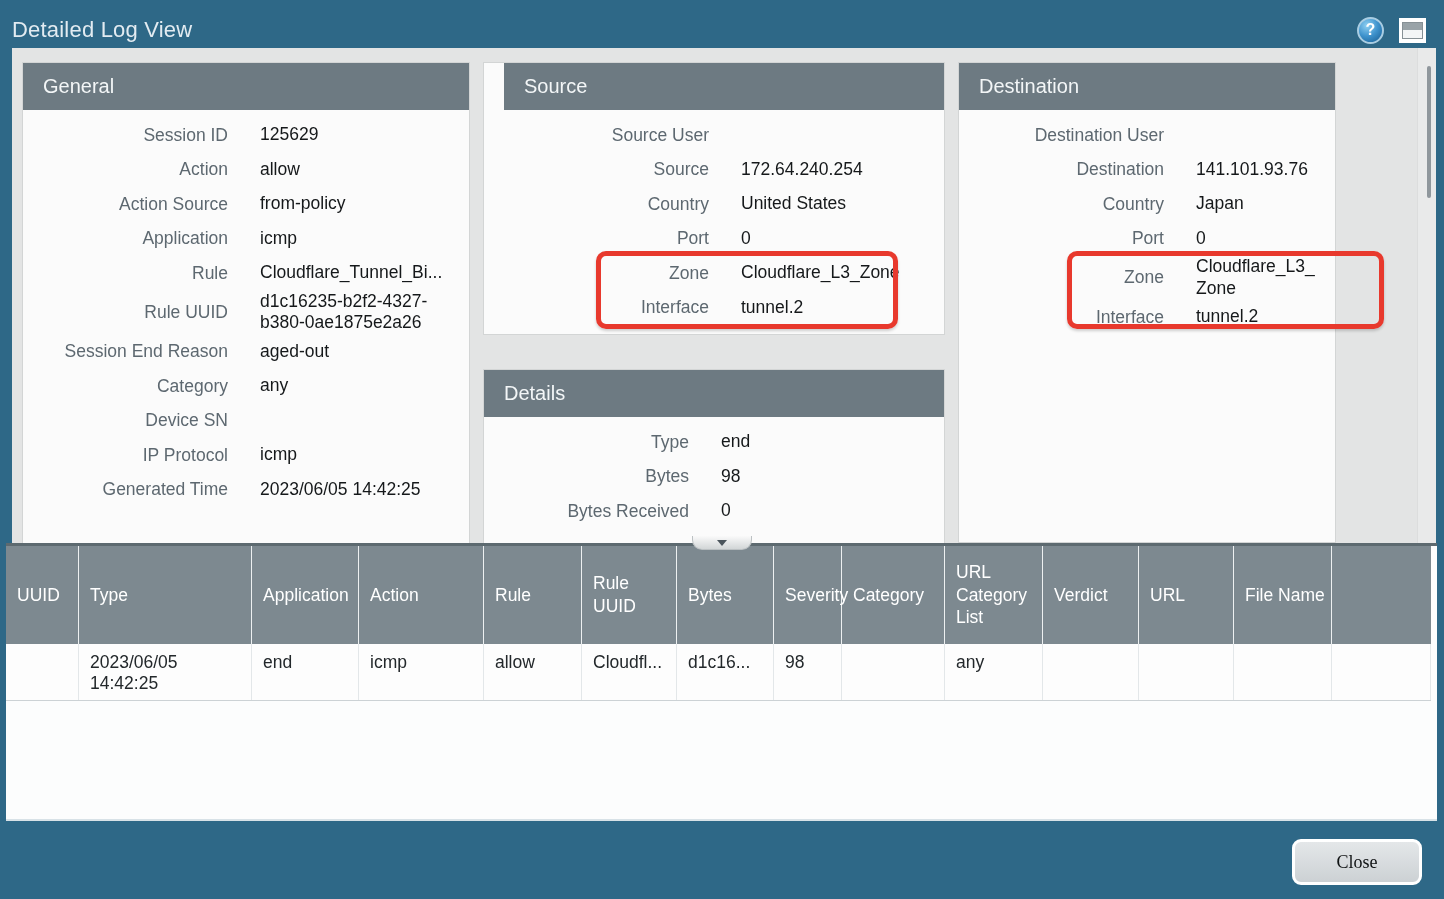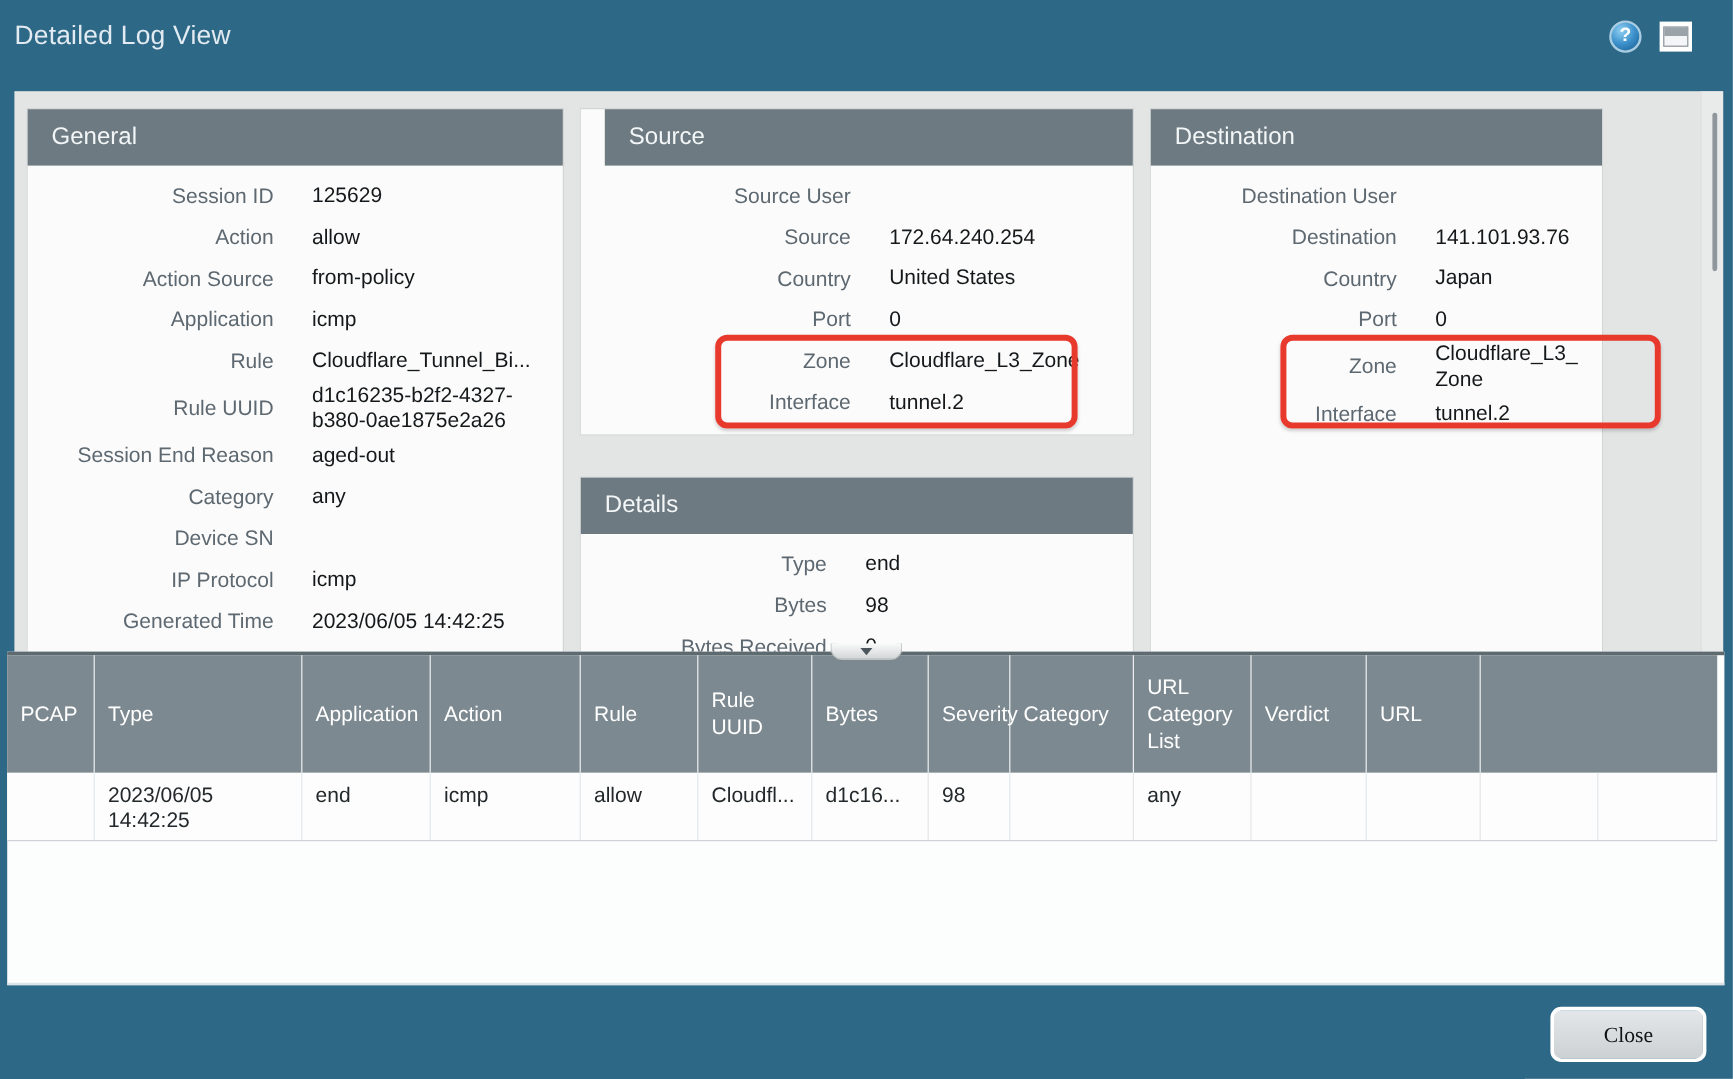--- a/index.html
+++ b/index.html
@@ -6,21 +6,21 @@
   html, body { width: 1444px; height: 899px; }
   body {
     position: relative;
     background: #2e6887;
     font-family: "Liberation Sans", sans-serif;
     overflow: hidden;
   }
 
   
   .titlebar {
-    position: absolute; top: 0; left: 0; right: 16px; height: 60px;
+    position: absolute; top: 0; left: 0; right: 0; height: 60px;
     display: flex; align-items: center; padding: 0 12px;
   }
   .title { color: #e2ebf1; font-size: 22px; letter-spacing: .2px; }
   .titlebar-icons { margin-left: auto; display: flex; align-items: center; gap: 15px; padding-right: 6px; }
   .help-icon {
     width: 27px; height: 27px; border-radius: 50%;
     background: radial-gradient(circle at 35% 28%, #8fd0f2 0%, #3f93cd 48%, #135health 100%);
     background: radial-gradient(circle at 35% 28%, #8fd0f2 0%, #3f93cd 48%, #155a8f 100%);
     border: 2px solid #a9cde2;
     color: #ffffff; font-size: 16px; font-weight: bold;
@@ -31,21 +31,21 @@
   .window-icon .win-inner {
     width: 100%; height: 100%;
     border: 1px solid #87919 6;
     border: 1px solid #879196;
     background: linear-gradient(#99a3a8 0 48%, #f3f5f6 48% 100%);
   }
 
   
   .upper {
     position: absolute; left: 12px; top: 48px; width: 1424px; height: 495px;
-    background: #e3e4e4; overflow: hidden; margin-top: 28px;
+    background: #e3e4e4; overflow: hidden;
   }
   .panel { position: absolute; background: #fbfbfb; border: 1px solid #d3d5d5; }
   .panel-header {
     height: 47px; background: #6d7a82; color: #f3f6f7; font-size: 20px;
     display: flex; align-items: center; padding: 0 20px;
   }
   .panel-body { padding-top: 8px; }
   .kv { display: grid; grid-template-columns: 205px 1fr; column-gap: 32px; align-items: center; min-height: 34.5px; }
   .k { text-align: right; color: #5d6870; font-size: 17.5px; }
   .v { color: #15181a; font-size: 17.5px; word-break: break-word; padding-right: 12px; line-height: 1.25; }
@@ -261,21 +261,21 @@
   </div>
 </div>
 
 <div class="collapse-handle">
   <span class="tri-down"></span>
 </div>
 
 <div class="table-section">
   <div class="grid-header">
     <div class="th">
-        <span>PCAP</span>
+        <span>UUID</span>
       </div>
     <div class="th">
         <span>Type</span>
       </div>
     <div class="th">
         <span>Application</span>
       </div>
     <div class="th">
         <span>Action</span>
       </div>
@@ -295,20 +295,23 @@
         <span>Category</span>
       </div>
     <div class="th">
         <span>URL Category List</span>
       </div>
     <div class="th">
         <span>Verdict</span>
       </div>
     <div class="th">
         <span>URL</span>
+      </div>
+    <div class="th">
+        <span>File Name</span>
       </div>
   </div>
   <div class="grid-row">
     <div class="td"></div>
     <div class="td">2023/06/05 14:42:25</div>
     <div class="td">end</div>
     <div class="td">icmp</div>
     <div class="td">allow</div>
     <div class="td">Cloudfl...</div>
     <div class="td">d1c16...</div>

